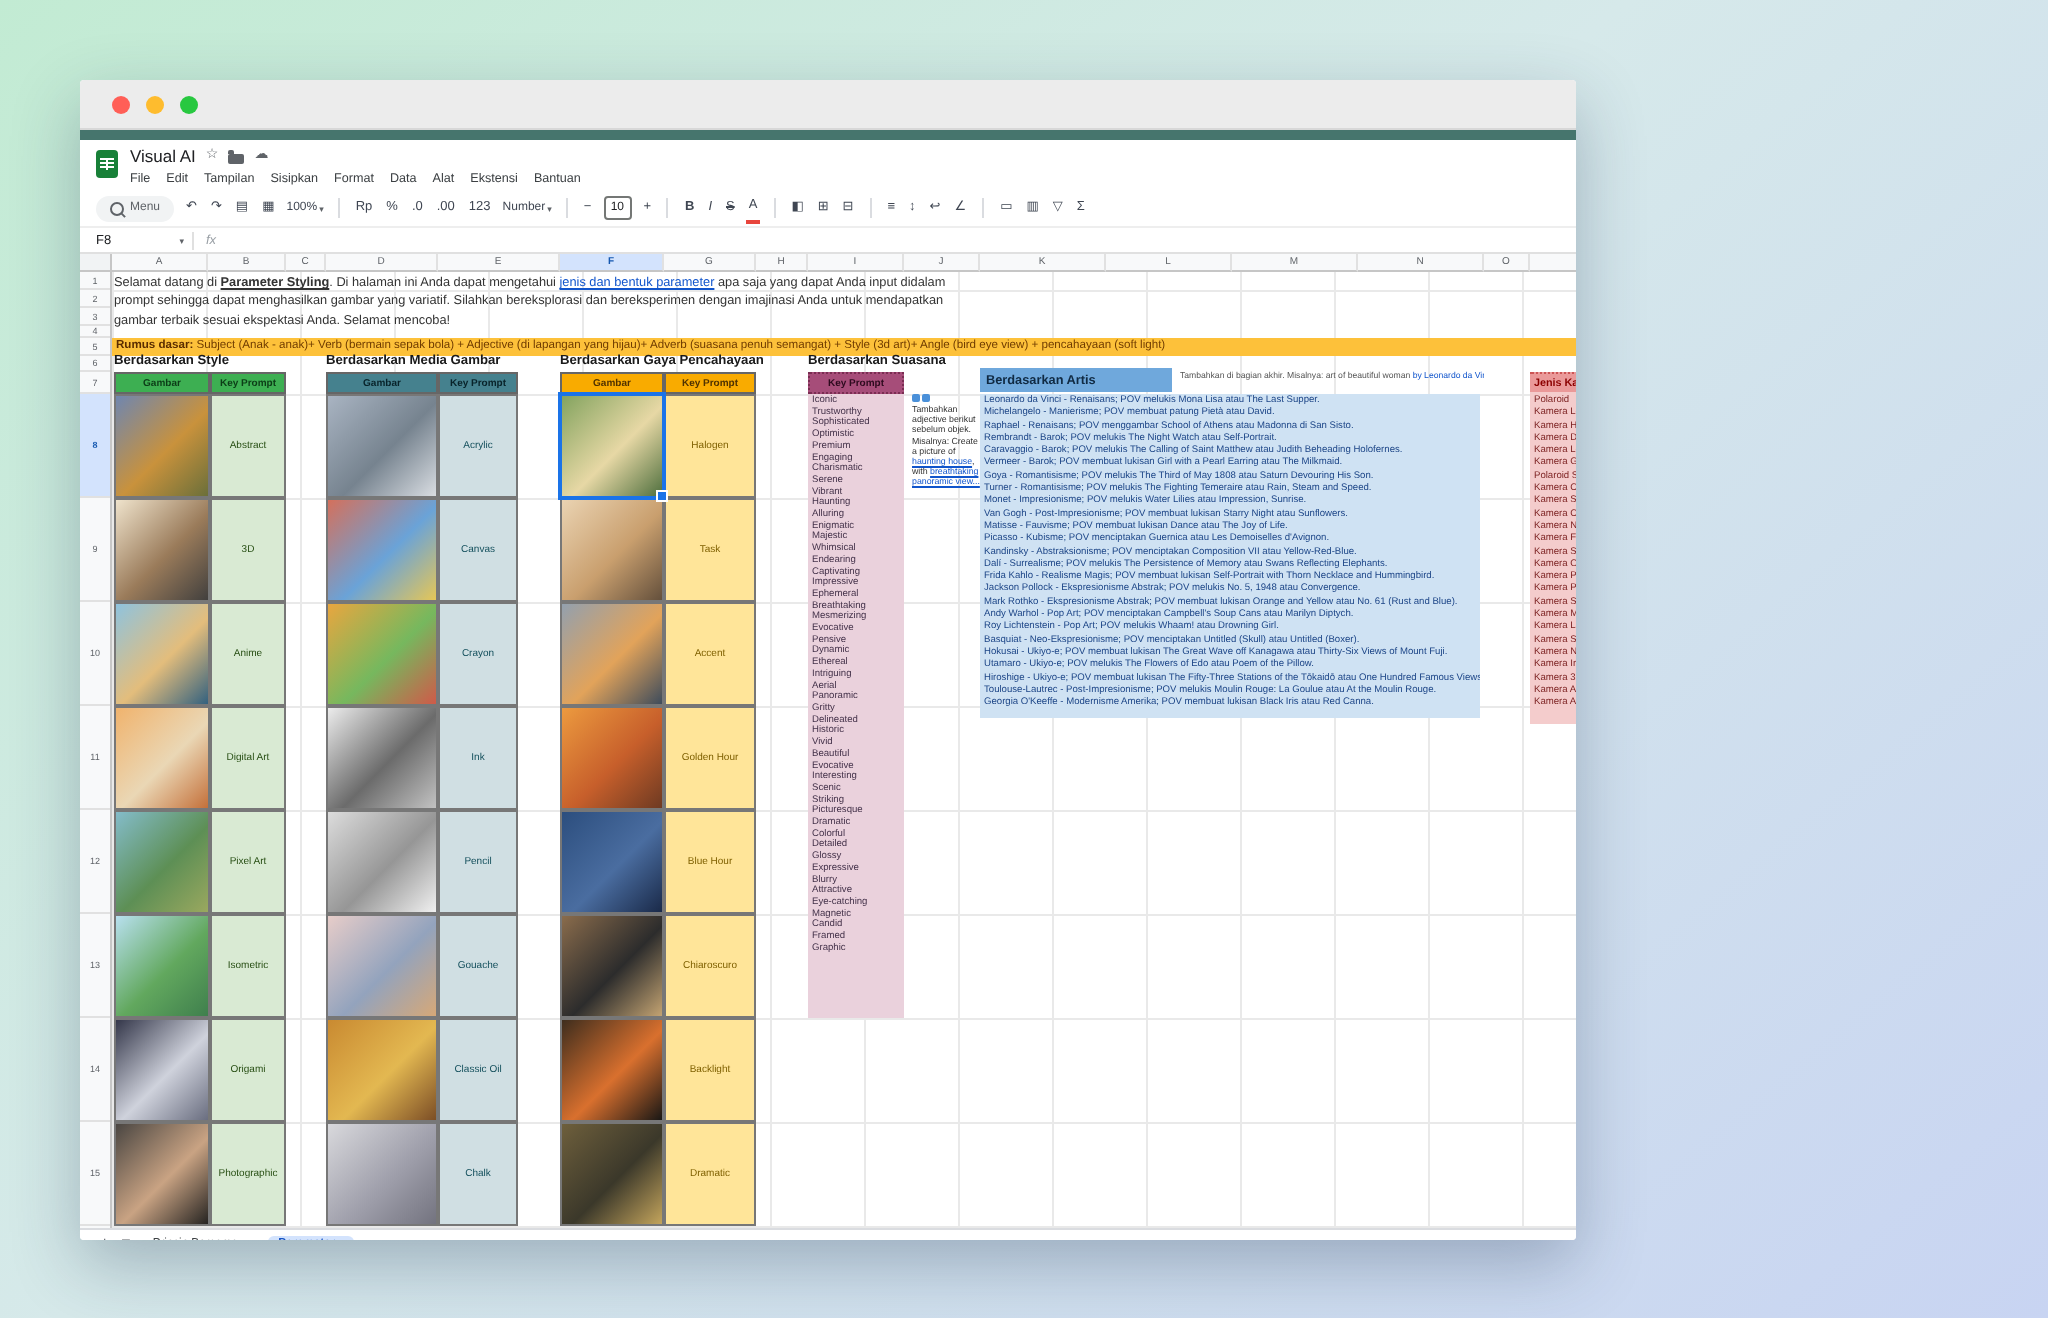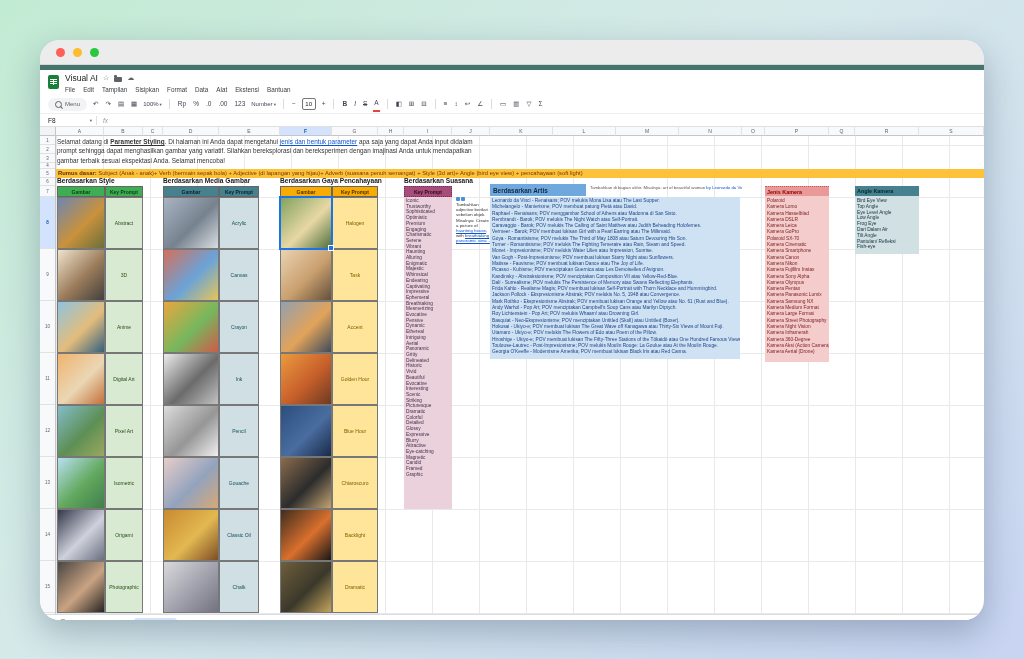--- a/index.html
+++ b/index.html
@@ -1,19 +1,19 @@
 <!DOCTYPE html>
 <html><head>
 <meta charset="utf-8">
 <style>
   html,body{margin:0;padding:0;width:1024px;height:659px;overflow:hidden;
     font-family:"Liberation Sans", sans-serif;}
   body{background:linear-gradient(140deg,#c2ebd3 0%,#d6e9ea 45%,#c8d4f2 100%);}
-  .window{position:absolute;left:40px;top:40px;width:944px;height:580px;background:#fff;
-    border-radius:20px;box-shadow:0 12px 34px rgba(30,50,80,.30);overflow:hidden;}
+  .window{position:absolute;left:40px;top:40px;width:748px;height:580px;background:#fff;
+    border-radius:2px;box-shadow:0 12px 34px rgba(30,50,80,.30);overflow:hidden;}
   
   .titlebar{height:24px;background:#ececec;border-bottom:1px solid #d8d8d8;display:flex;align-items:center;padding-left:16px;gap:8px;}
   .dot{width:9px;height:9px;border-radius:50%;display:inline-block;}
   .dot.red{background:#ff5f57}.dot.yellow{background:#febc2e}.dot.green{background:#28c840}
   .chromestrip{height:5px;background:#46756d;}
   
   .appbar{height:22px;display:flex;align-items:flex-start;padding:3px 0 0 8px;gap:6px;}
   .sheets-logo{width:11px;height:14px;background:#188038;border-radius:2px;position:relative;flex:none;margin-top:2px;}
   .sheets-logo::after{content:"";position:absolute;left:2px;top:4px;width:7px;height:6px;
     background:linear-gradient(#fff 1px,transparent 1px) 0 0/7px 2px,linear-gradient(90deg,#fff 1px,transparent 1px) 3px 0/4px 6px;background-repeat:repeat,repeat;}

